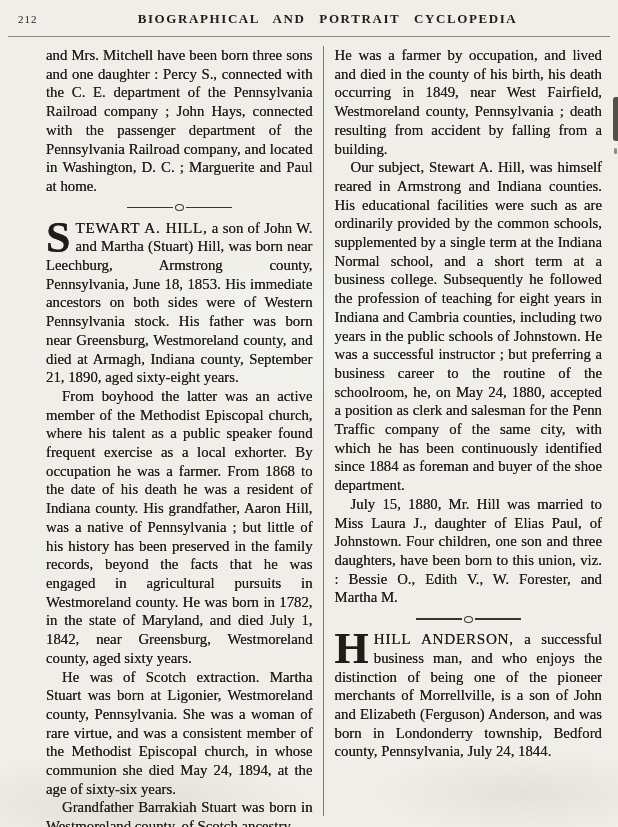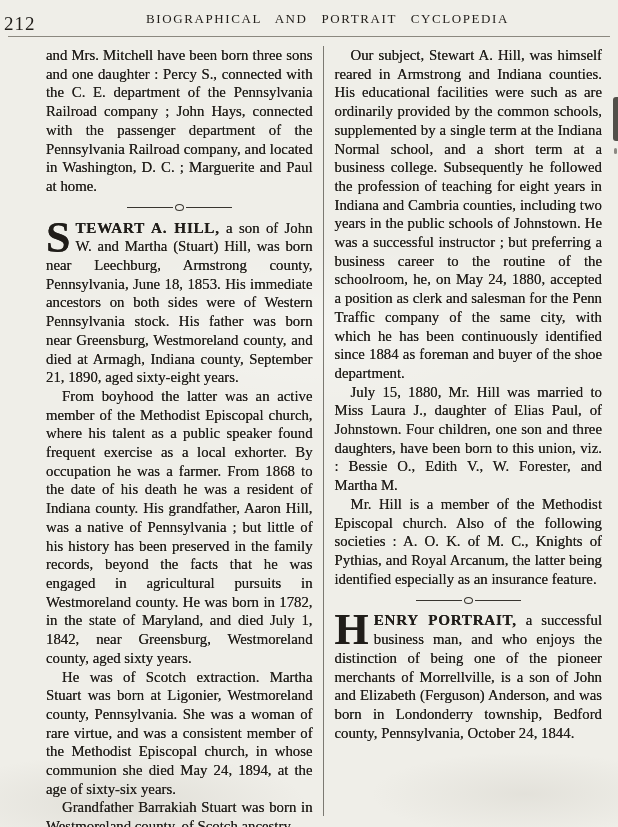--- a/index.html
+++ b/index.html
@@ -11,26 +11,26 @@
       radial-gradient(ellipse 260px 70px at 20% 97%, rgba(165,160,148,.20), transparent 70%),
       radial-gradient(ellipse 220px 60px at 85% 96%, rgba(165,160,148,.16), transparent 70%),
       radial-gradient(ellipse 300px 120px at 50% 40%, rgba(255,255,255,.35), transparent 75%),
       #efeee8;
     overflow:hidden;
     font-family:"Liberation Serif","DejaVu Serif",serif;
     color:#201d19;
   }
   .hdr{position:relative;height:22px;margin-top:11px;}
   .pagenum{
-    position:absolute;left:4px;top:2px;
-    font-size:19px;letter-spacing:1px;
+    position:absolute;left:18px;top:2px;
+    font-size:11px;letter-spacing:1px;
   }
   .title{
     margin:0;text-align:center;
-    font-size:13px;font-weight:normal;
+    font-size:13px;font-weight:bold;
     letter-spacing:1.6px;word-spacing:9px;padding-left:37px;
   }
   .hdr-rule{margin:3px 8px 0 8px;border-top:1px solid #8b887f;}
   .cols{display:flex;align-items:stretch;padding:9px 16px 0 14px;}
   .col{font-size:14.8px;line-height:18.7px;}
   .col.left{width:283px;margin-left:32px;}
   .col.right{width:284px;}
   .col-rule{
     width:1px;margin:0 11px 20px 10px;
     background:#5e5b54;opacity:.8;
@@ -48,21 +48,21 @@
     margin:0 2px;background:transparent;
   }
   .dropcap{
     float:left;
     font-size:44px;line-height:33px;
     font-weight:bold;
     margin:2px 5px -3px 0;
     text-shadow:0 0 .6px rgba(32,29,25,.9);
   }
   .name-caps{
-    font-weight:bold;font-size:15.2px;letter-spacing:.7px;
+    font-weight:normal;font-size:15.2px;letter-spacing:.7px;
     text-shadow:0 0 .6px rgba(32,29,25,.9);
   }
   .edge-streak{
     position:absolute;right:0;top:97px;width:5px;height:44px;
     background:#35322d;border-radius:3px 0 0 3px;opacity:.85;
   }
   .edge-dot{
     position:absolute;right:1px;top:148px;width:3px;height:6px;
     background:#4a463f;border-radius:2px;opacity:.6;
   }
@@ -94,32 +94,32 @@
       </p>
 
       <p class="para ind">From boyhood the latter was an active member of the Methodist Episcopal church, where his talent as a public speaker found frequent exercise as a local exhorter. By occupation he was a farmer. From 1868 to the date of his death he was a resident of Indiana county. His grandfather, Aaron Hill, was a native of Pennsylvania ; but little of his history has been preserved in the family records, beyond the facts that he was engaged in agricultural pursuits in Westmoreland county. He was born in 1782, in the state of Maryland, and died July 1, 1842, near Greensburg, Westmoreland county, aged sixty years.</p>
       <p class="para ind">He was of Scotch extraction. Martha Stuart was born at Ligonier, Westmoreland county, Pennsylvania. She was a woman of rare virtue, and was a consistent member of the Methodist Episcopal church, in whose communion she died May 24, 1894, at the age of sixty-six years.</p>
       <p class="para ind">Grandfather Barrakiah Stuart was born in Westmoreland county, of Scotch ancestry.</p>
     </div>
 
     <div class="col-rule"></div>
 
     <div class="col right">
+      <p class="para">He was a farmer by occupation, and lived and died in the county of his birth, his death occurring in 1849, near West Fairfield, Westmoreland county, Pennsylvania ; death resulting from accident by falling from a building.</p>
       <p class="para ind">Our subject, Stewart A. Hill, was himself reared in Armstrong and Indiana counties. His educational facilities were such as are ordinarily provided by the common schools, supplemented by a single term at the Indiana Normal school, and a short term at a business college. Subsequently he followed the profession of teaching for eight years in Indiana and Cambria counties, including two years in the public schools of Johnstown. He was a successful instructor ; but preferring a business career to the routine of the schoolroom, he, on May 24, 1880, accepted a position as clerk and salesman for the Penn Traffic company of the same city, with which he has been continuously identified since 1884 as foreman and buyer of the shoe department.</p>
       <p class="para ind">July 15, 1880, Mr. Hill was married to Miss Laura J., daughter of Elias Paul, of Johnstown. Four children, one son and three daughters, have been born to this union, viz. : Bessie O., Edith V., W. Forester, and Martha M.</p>
-      <p class="para ind">Mr. Hill is a member of the Methodist Episcopal church. Also of the following societies : A. O. K. of M. C., Knights of Pythias, and Royal Arcanum, the latter being identified especially as an insurance feature.</p>
 
       <div class="divider">
         <span class="seg"></span>
         <span class="ring"></span>
         <span class="seg"></span>
       </div>
 
       <p class="para">
-        <span class="dropcap">H</span><span class="name-caps">ENRY PORTRAIT,</span><span> a successful business man, and who enjoys the distinction of being one of the pioneer merchants of Morrellville, is a son of John and Elizabeth (Ferguson) Anderson, and was born in Londonderry township, Bedford county, Pennsylvania, October 24, 1844.</span>
+        <span class="dropcap">H</span><span class="name-caps">HILL ANDERSON,</span><span> a successful business man, and who enjoys the distinction of being one of the pioneer merchants of Morrellville, is a son of John and Elizabeth (Ferguson) Anderson, and was born in Londonderry township, Bedford county, Pennsylvania, July 24, 1844.</span>
       </p>
     </div>
 
   </div>
 
   <div class="edge-streak"></div>
   <div class="edge-dot"></div>
 </div>
 
 </body></html>

